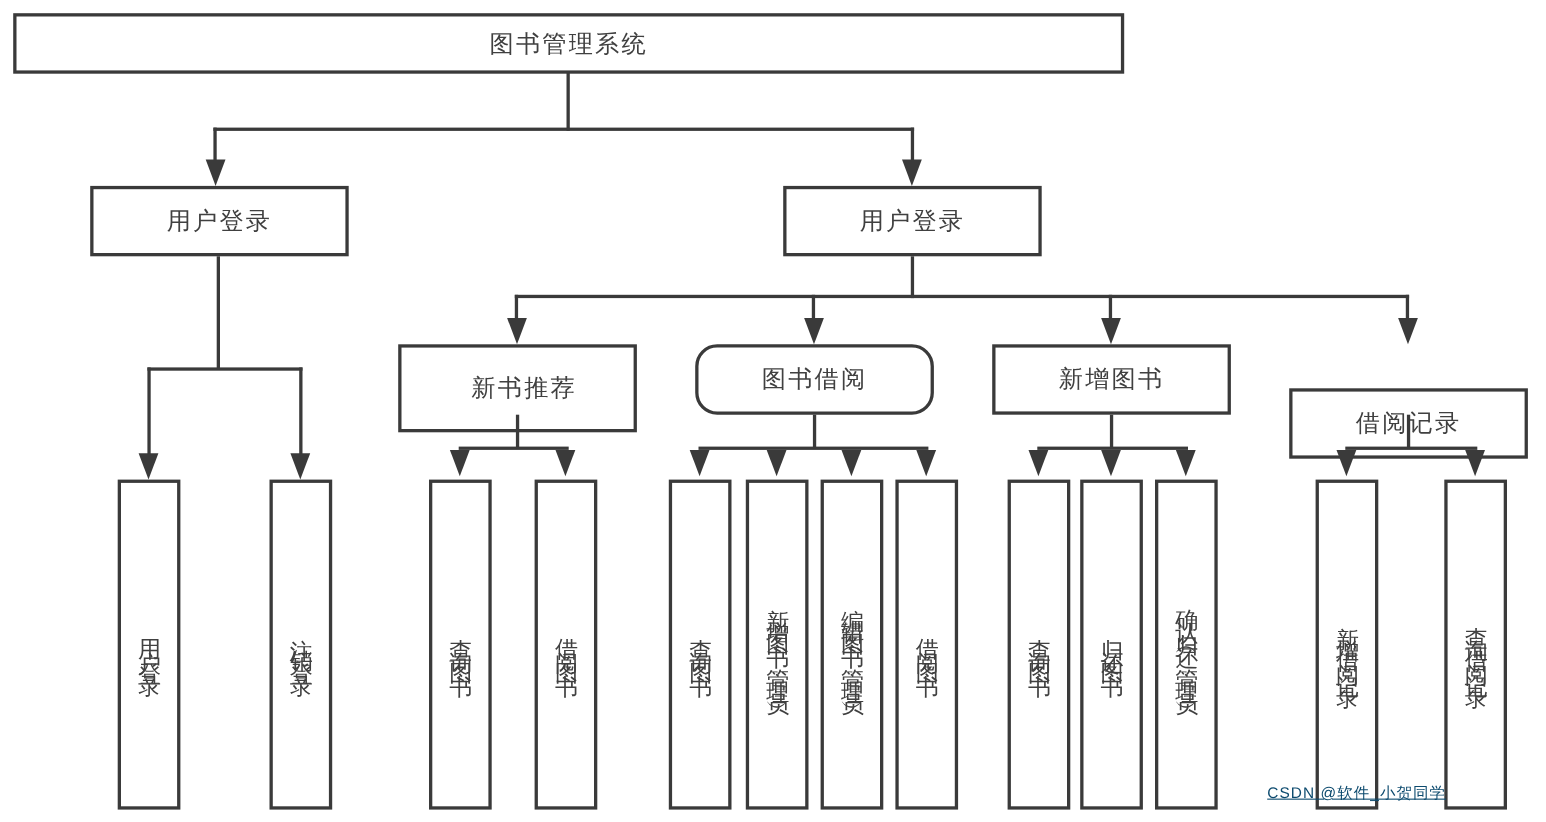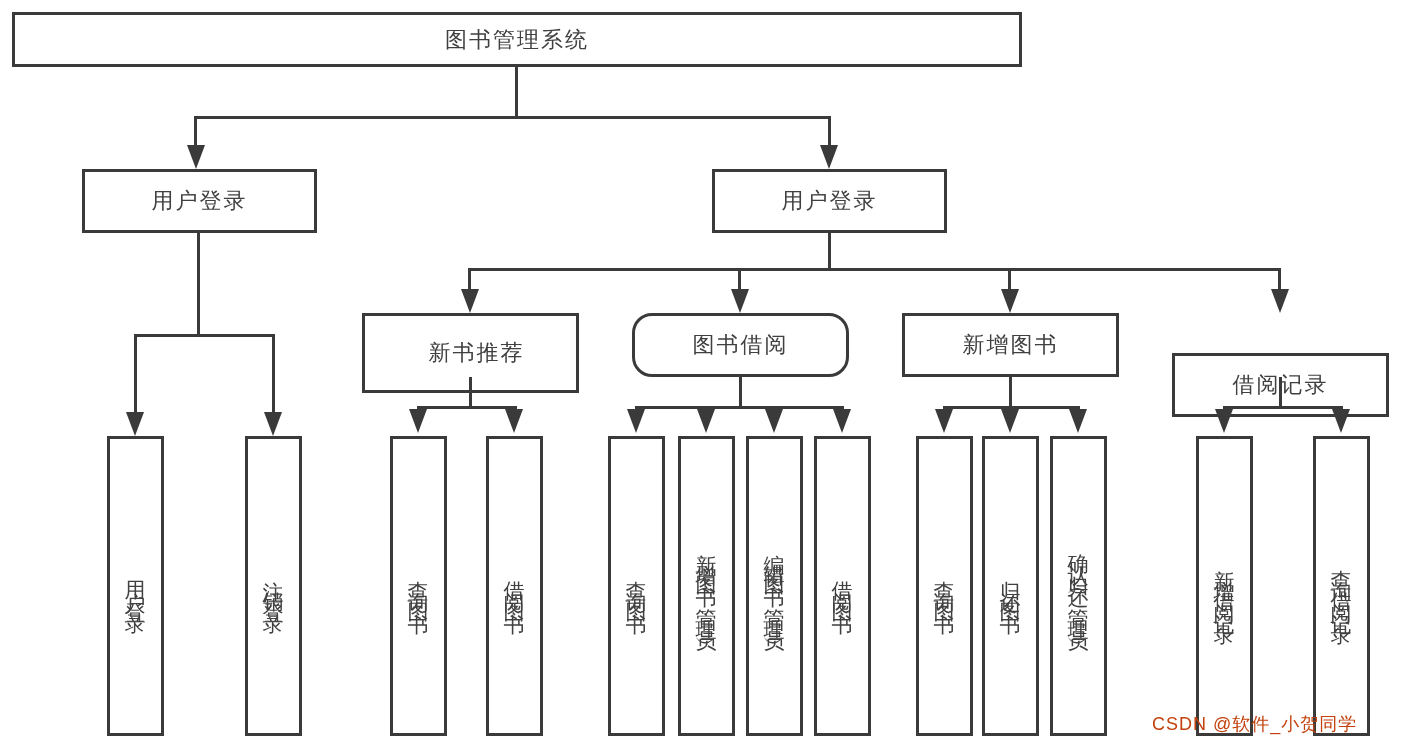--- a/index.html
+++ b/index.html
@@ -18,22 +18,22 @@
   }
   .vnode > span{
     writing-mode:vertical-rl;text-orientation:mixed;
     font-size:21px;color:#404040;letter-spacing:11px;line-height:1;
   }
   .vl{position:absolute;width:3px;background:#3a3a3a;}
   .hl{position:absolute;height:3px;background:#3a3a3a;}
   .ah{position:absolute;width:0;height:0;
       border-left:9px solid transparent;border-right:9px solid transparent;
       border-top:24px solid #3a3a3a;}
-  .wm{position:absolute;left:1152px;top:712px;color:#c2410c;font-size:18px;
-      letter-spacing:1px;z-index:5;white-space:nowrap;}
+  .wm{position:absolute;left:1152px;top:712px;color:#0c4a6e;font-size:14px;
+      letter-spacing:1px;z-index:5;white-space:nowrap;text-decoration:underline;}
 </style>
 </head>
 <body>
 
 <div class="canvas">
 
   <div class="node" style="left:12px;top:12px;width:1010px;height:55px;">
     <span>图书管理系统</span>
   </div>
 

